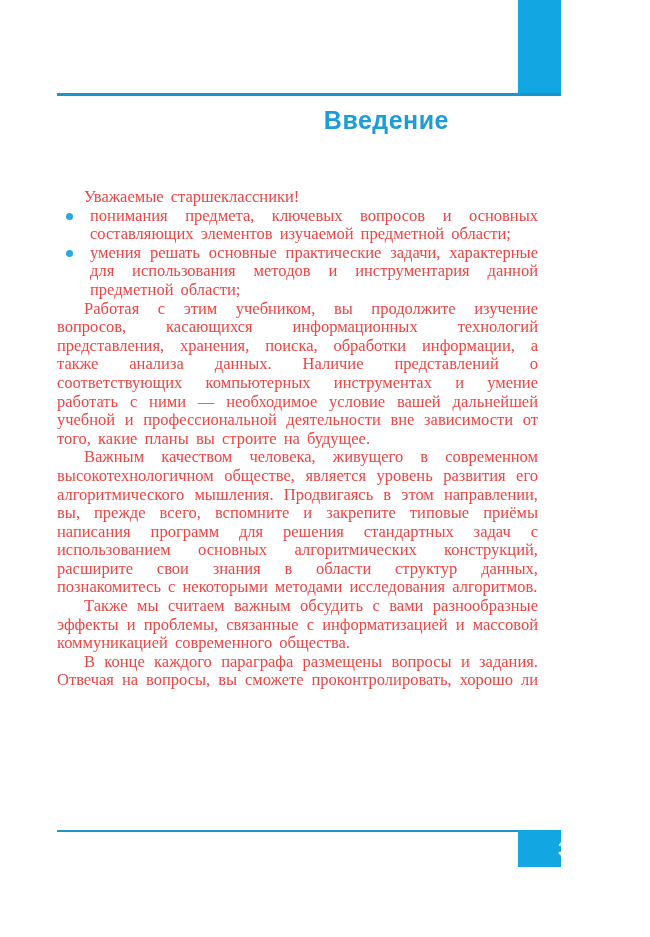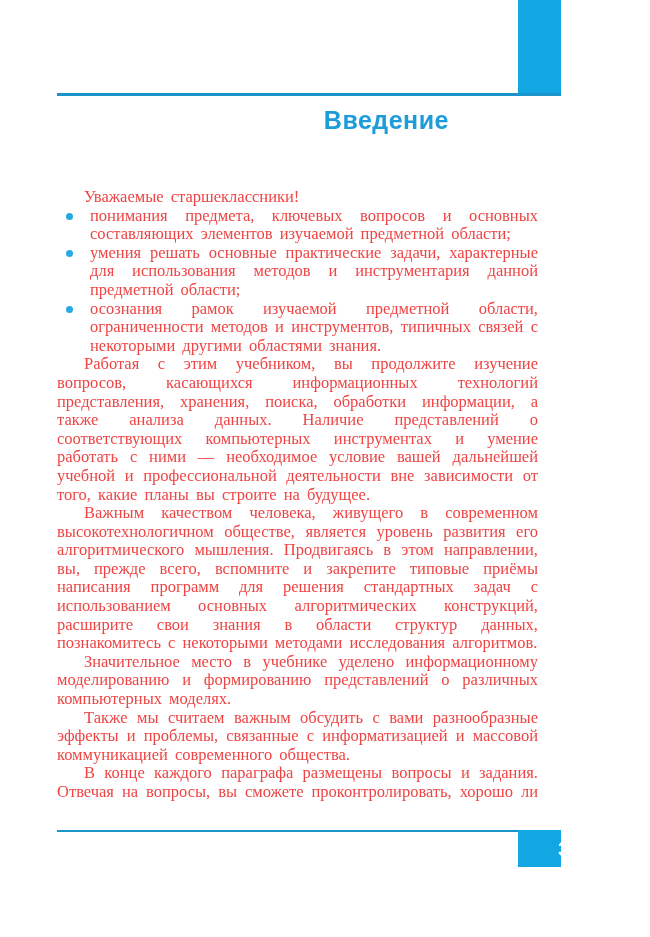--- a/index.html
+++ b/index.html
@@ -103,31 +103,26 @@
 
     <ul class="objectives">
       <li>
         <span class="bullet-dot"></span>
         <span>понимания предмета, ключевых вопросов и основных составляющих элементов изучаемой предметной области;</span>
       </li>
       <li>
         <span class="bullet-dot"></span>
         <span>умения решать основные практические задачи, характерные для использования методов и инструментария данной предметной области;</span>
       </li>
-      <li>
-        <span class="bullet-dot"></span>
-        <span>осознания рамок изучаемой предметной области, ограниченности методов и инструментов, типичных связей с некоторыми другими областями знания.</span>
-      </li>
     </ul>
 
     <p>Работая с этим учебником, вы продолжите изучение вопросов, касающихся информационных технологий представления, хранения, поиска, обработки информации, а также анализа данных. Наличие представлений о соответствующих компьютерных инструментах и умение работать с ними — необходимое условие вашей дальнейшей учебной и профессиональной деятельности вне зависимости от того, какие планы вы строите на будущее.</p>
 
     <p>Важным качеством человека, живущего в современном высокотехнологичном обществе, является уровень развития его алгоритмического мышления. Продвигаясь в этом направлении, вы, прежде всего, вспомните и закрепите типовые приёмы написания программ для решения стандартных задач с использованием основных алгоритмических конструкций, расширите свои знания в области структур данных, познакомитесь с некоторыми методами исследования алгоритмов.</p>
 
-    <p>Значительное место в учебнике уделено информационному моделированию и формированию представлений о различных компьютерных моделях.</p>
 
     <p>Также мы считаем важным обсудить с вами разнообразные эффекты и проблемы, связанные с информатизацией и массовой коммуникацией современного общества.</p>
 
     <p class="continues">В конце каждого параграфа размещены вопросы и задания. Отвечая на вопросы, вы сможете проконтролировать, хорошо ли</p>
 
   </div>
 
   <div class="bottom-rule"></div>
 
   <div class="pagenum-box">

